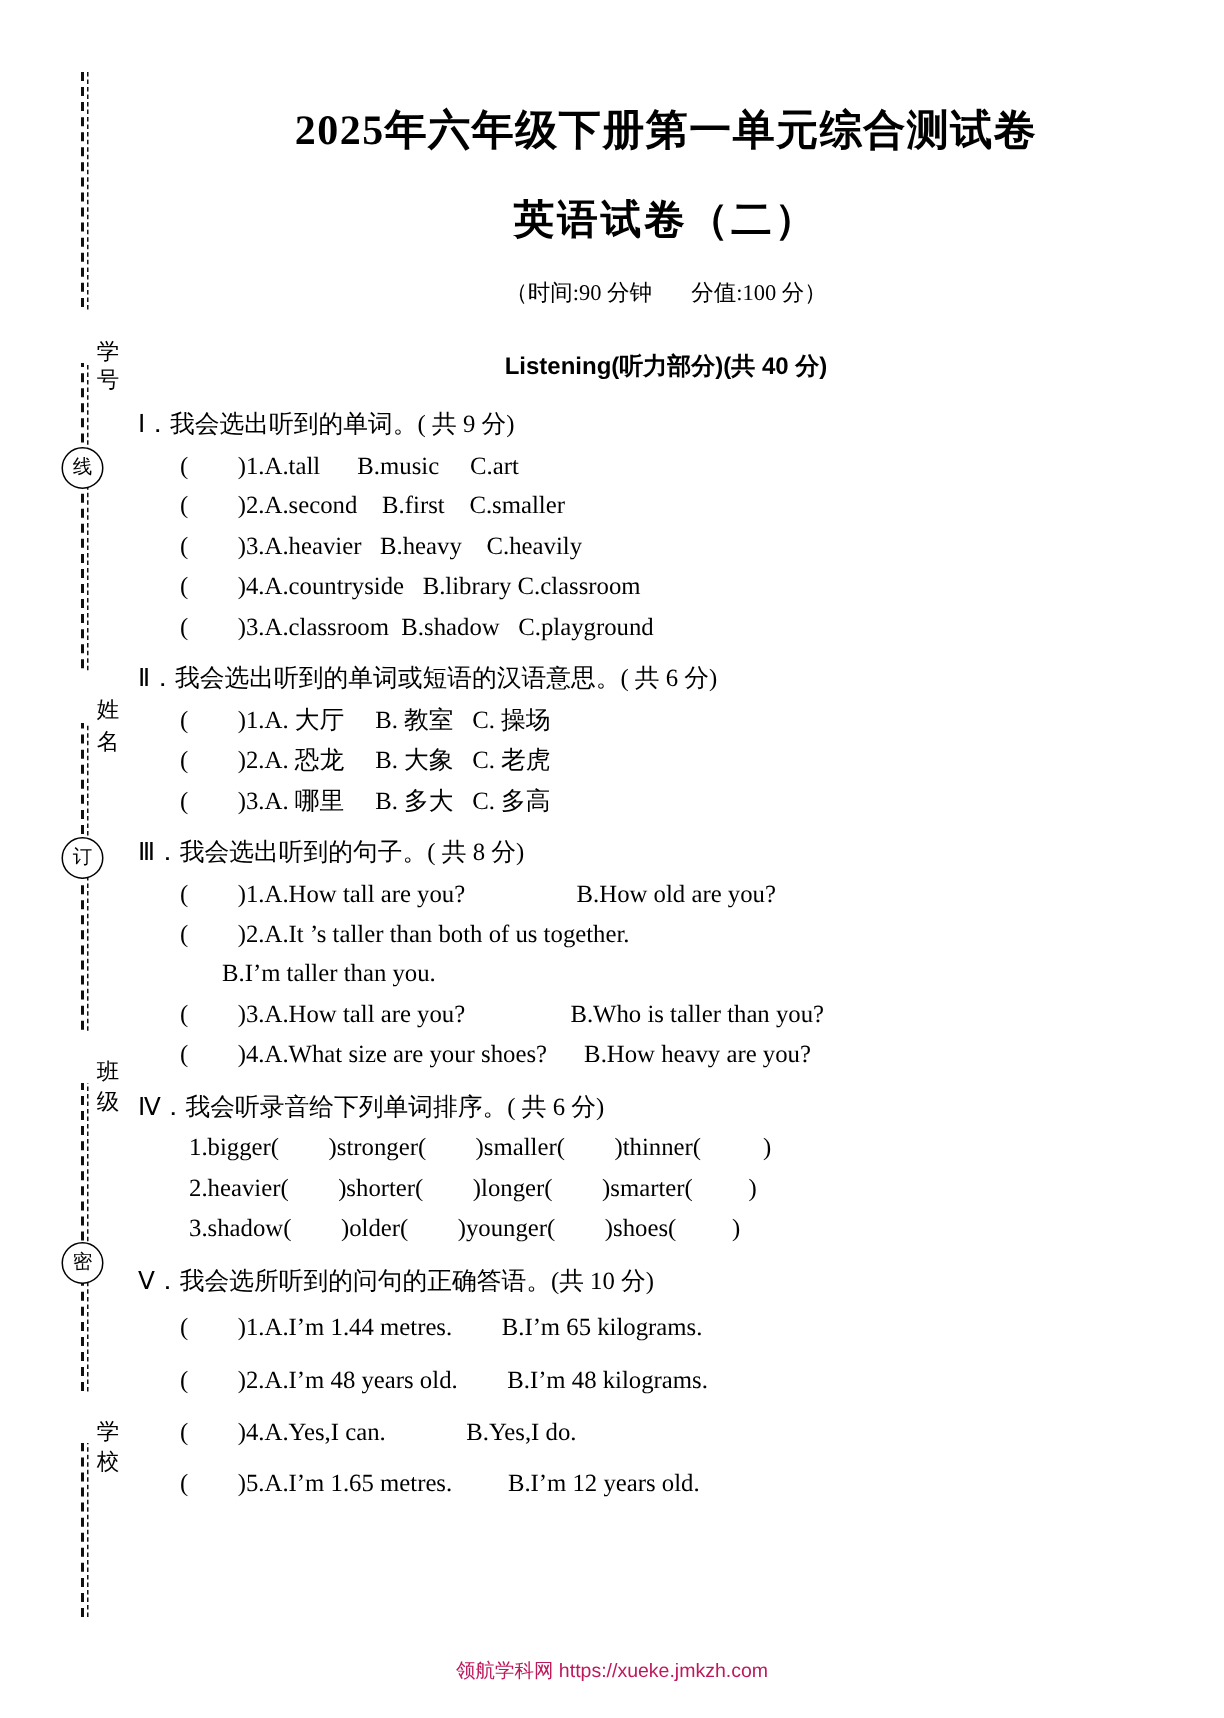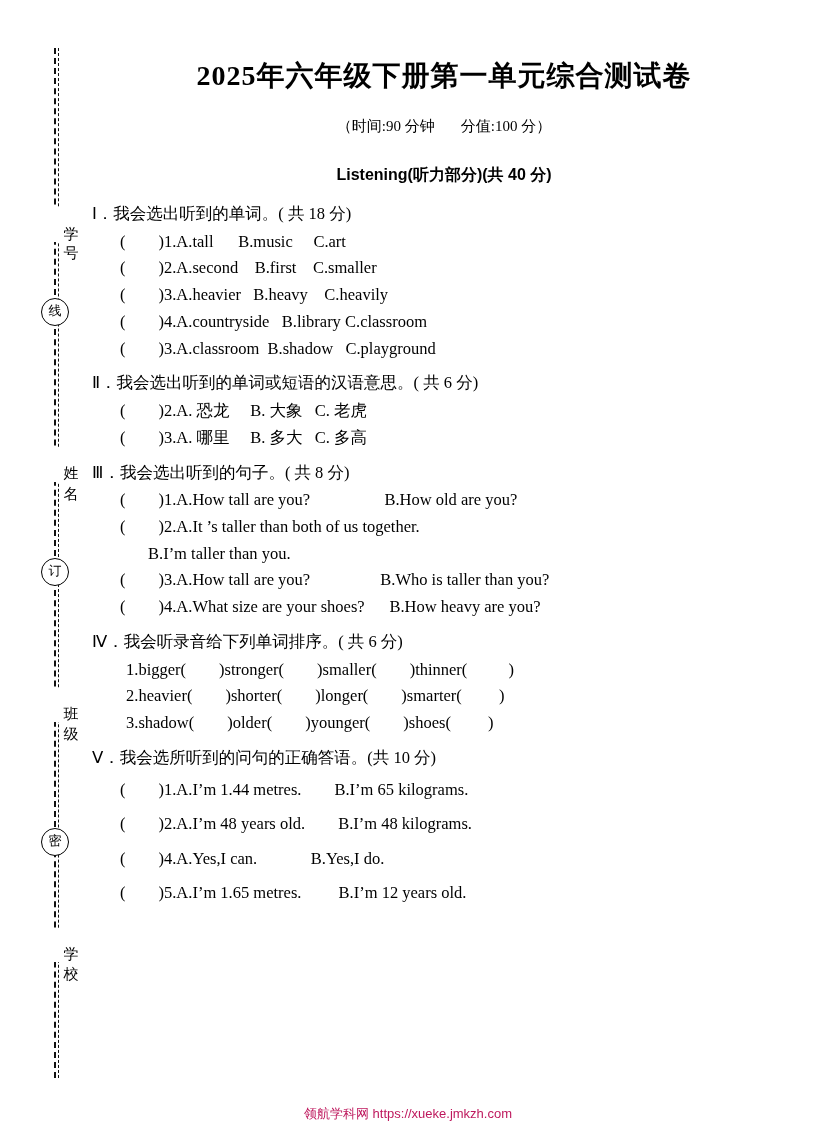--- a/index.html
+++ b/index.html
@@ -64,21 +64,21 @@
     text-align: center;
     line-height: 24px;
     font-size: 13px;
     background: #fff;
   }
 
   
   .page {
     position: absolute;
     left: 86px;
-    top: 1px;
+    top: 12px;
     width: 716px;
     height: 860px;
   }
 
   h1.title {
     margin: 0;
     padding-top: 56px;
     font-size: 28px;
     font-weight: bold;
     text-align: center;
@@ -151,33 +151,35 @@
   <div class="vlabel" style="top:880px;">学 校</div>
 
   <div class="vcircle" style="top:250px;">线</div>
   <div class="vcircle" style="top:510px;">订</div>
   <div class="vcircle" style="top:780px;">密</div>
 </div>
 
 <div class="page">
 
   <h1 class="title">2025年六年级下册第一单元综合测试卷</h1>
+  <h2 class="subtitle">英语试卷（二）</h2>
 
   <p class="meta"><span>（时间:90 分钟</span><span class="gap"></span><span>分值:100 分）</span></p>
 
   <p class="section-head">Listening(听力部分)(共 40 分)</p>
 
-  <p class="q-head">Ⅰ．我会选出听到的单词。( 共 18 分)</p>
+  <p class="q-head">Ⅰ．我会选出听到的单词。( 共 9 分)</p>
   <p class="line">(        )1.A.tall      B.music     C.art</p>
   <p class="line">(        )2.A.second    B.first    C.smaller</p>
   <p class="line">(        )3.A.heavier   B.heavy    C.heavily</p>
   <p class="line">(        )4.A.countryside   B.library C.classroom</p>
   <p class="line">(        )3.A.classroom  B.shadow   C.playground</p>
 
   <p class="q-head tight">Ⅱ．我会选出听到的单词或短语的汉语意思。( 共 6 分)</p>
+  <p class="line">(        )1.A. 大厅     B. 教室   C. 操场</p>
   <p class="line">(        )2.A. 恐龙     B. 大象   C. 老虎</p>
   <p class="line">(        )3.A. 哪里     B. 多大   C. 多高</p>
 
   <p class="q-head tight">Ⅲ．我会选出听到的句子。( 共 8 分)</p>
   <p class="line">(        )1.A.How tall are you?                  B.How old are you?</p>
   <p class="line">(        )2.A.It ’s taller than both of us together.</p>
   <p class="line indent2">B.I’m taller than you.</p>
   <p class="line">(        )3.A.How tall are you?                 B.Who is taller than you?</p>
   <p class="line">(        )4.A.What size are your shoes?      B.How heavy are you?</p>
 

